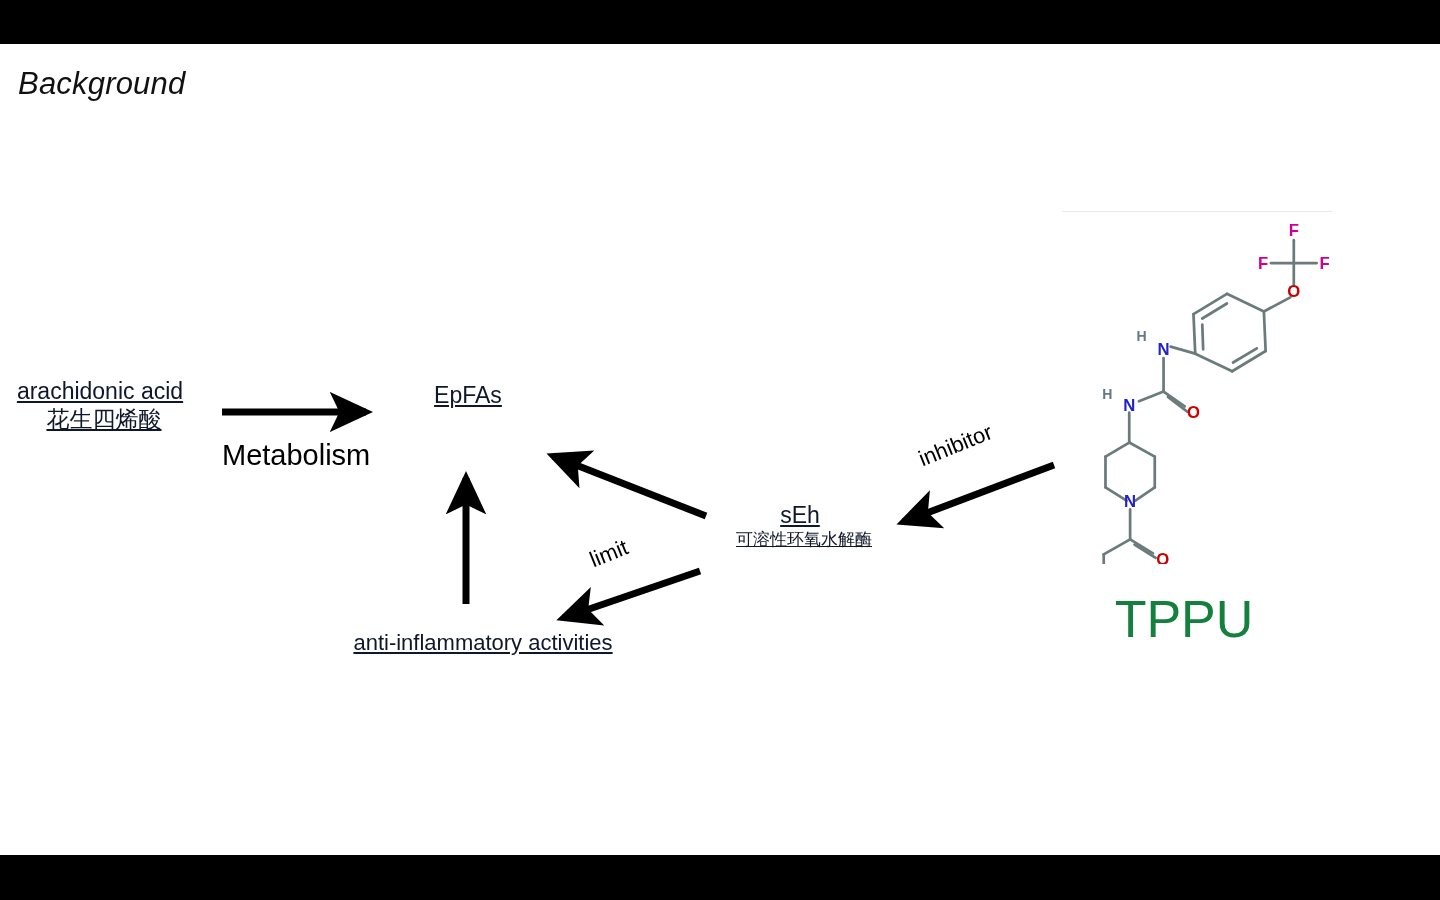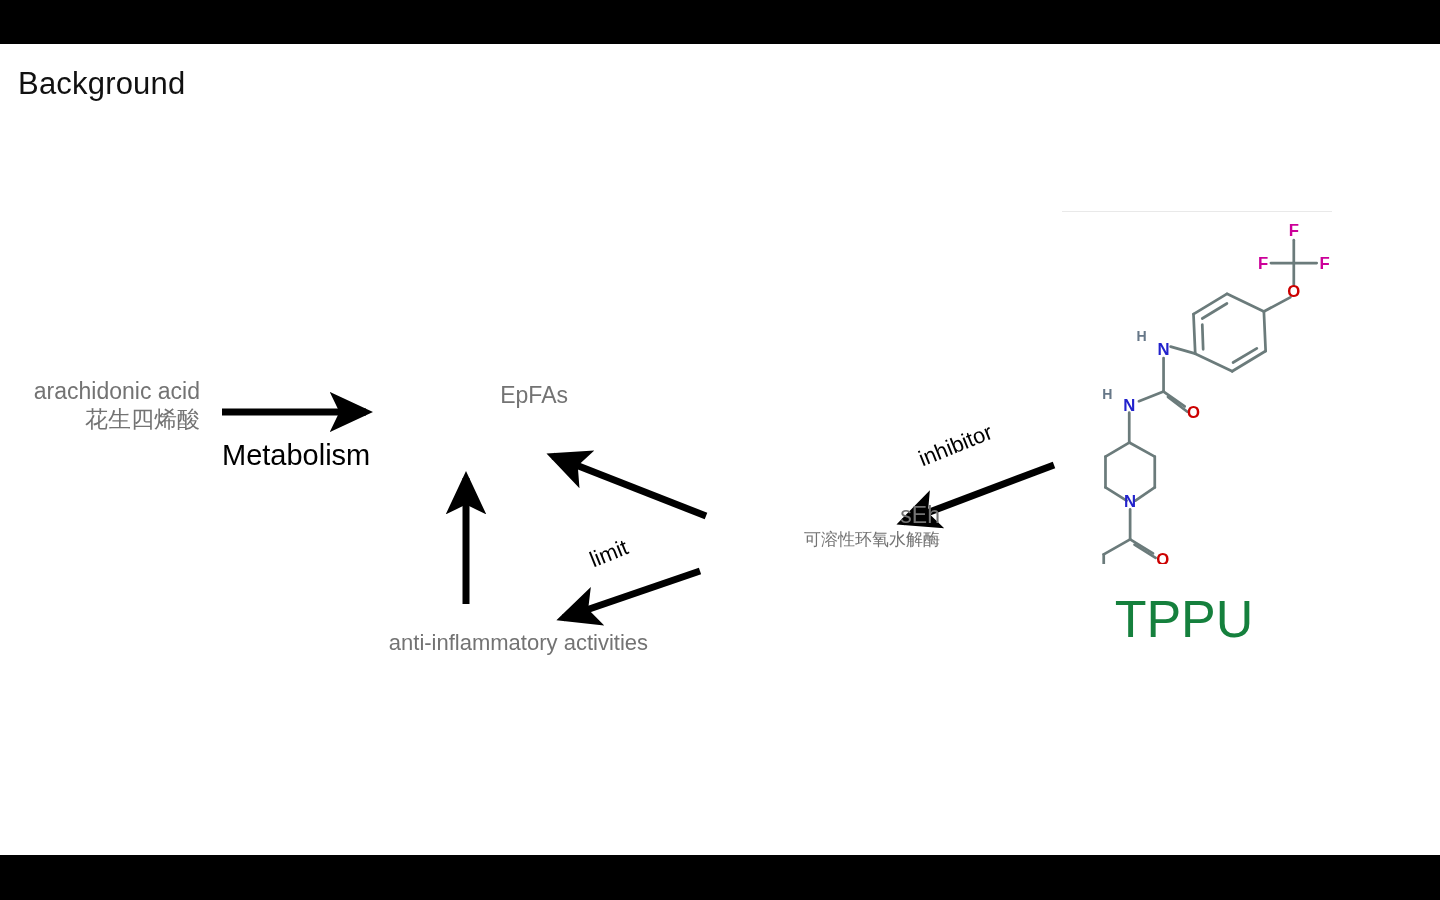--- a/index.html
+++ b/index.html
@@ -40,29 +40,31 @@
 
   
   .page-title {
     position: absolute;
     left: 18px;
     top: 22px;
     font-size: 31px;
     color: #111111;
     letter-spacing: 0.2px;
     white-space: nowrap;
+    font-style: italic;
   }
 
   
   .node {
     position: absolute;
-    color: #737373;
-    text-align: right;
+    color: #0f172a;
+    text-align: center;
     line-height: 1.22;
     white-space: nowrap;
+    text-decoration: underline;
   }
   .node .en { display: block; }
   .node .zh { display: block; font-family: "DejaVu Sans", "Liberation Sans", sans-serif; padding-left: 8px; }
 
   #node-arachidonic {
     left: 0px; top: 333px;
     width: 200px;
     font-size: 23px;
   }
   #node-arachidonic .zh { font-size: 23px; }

